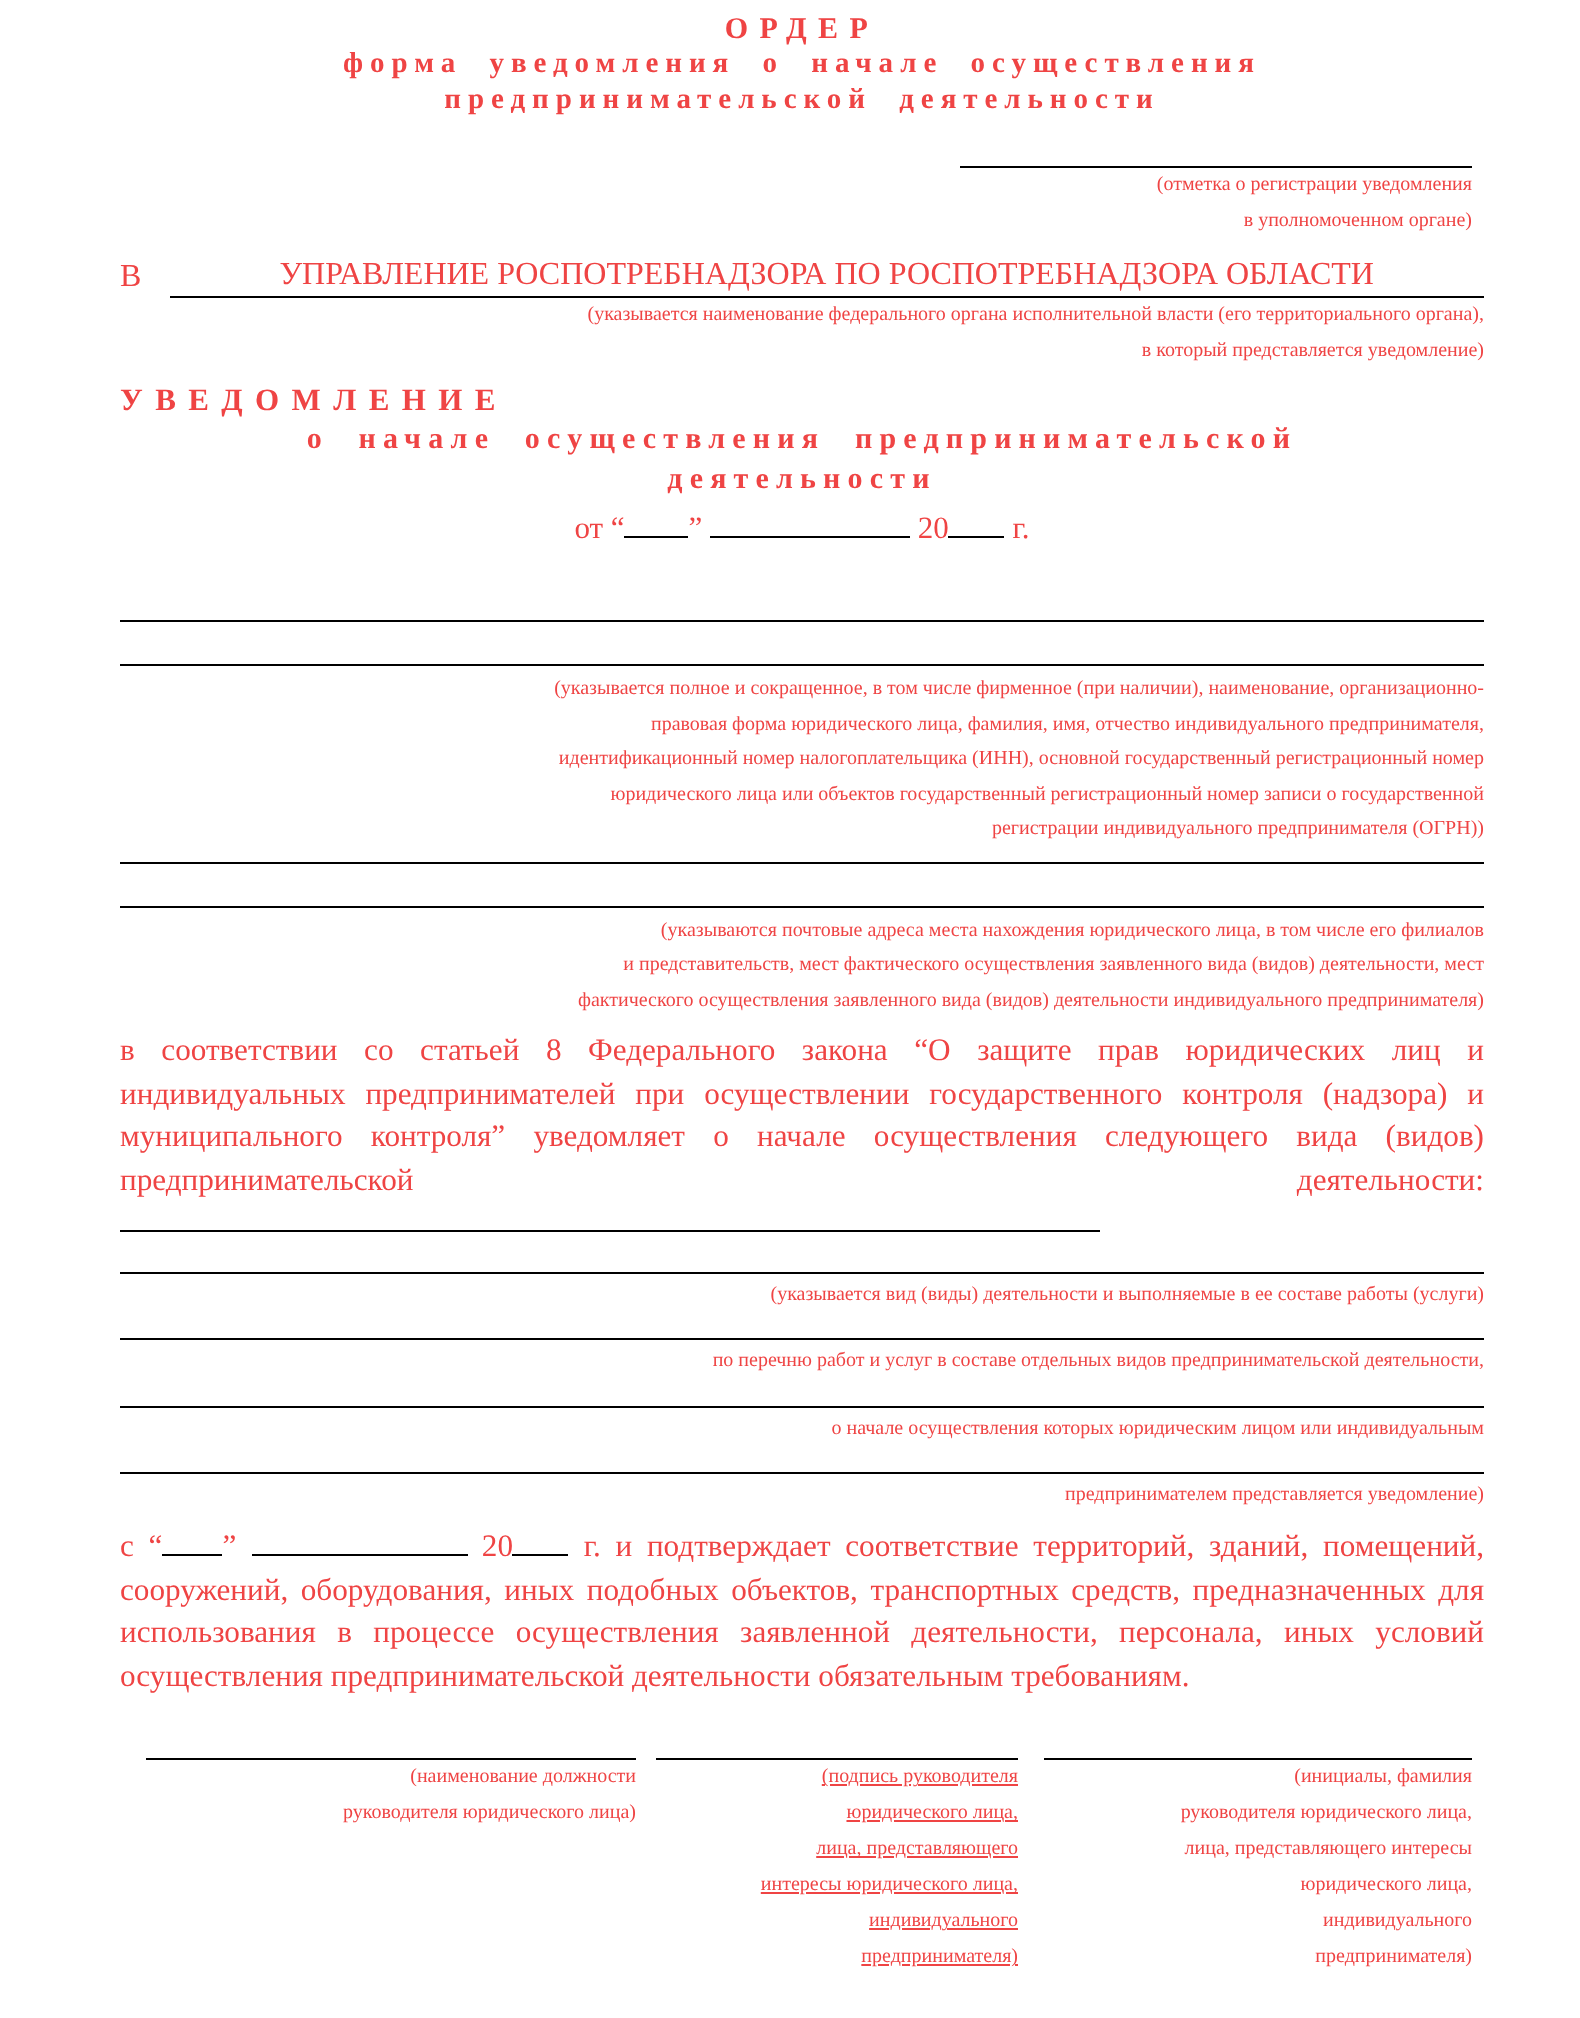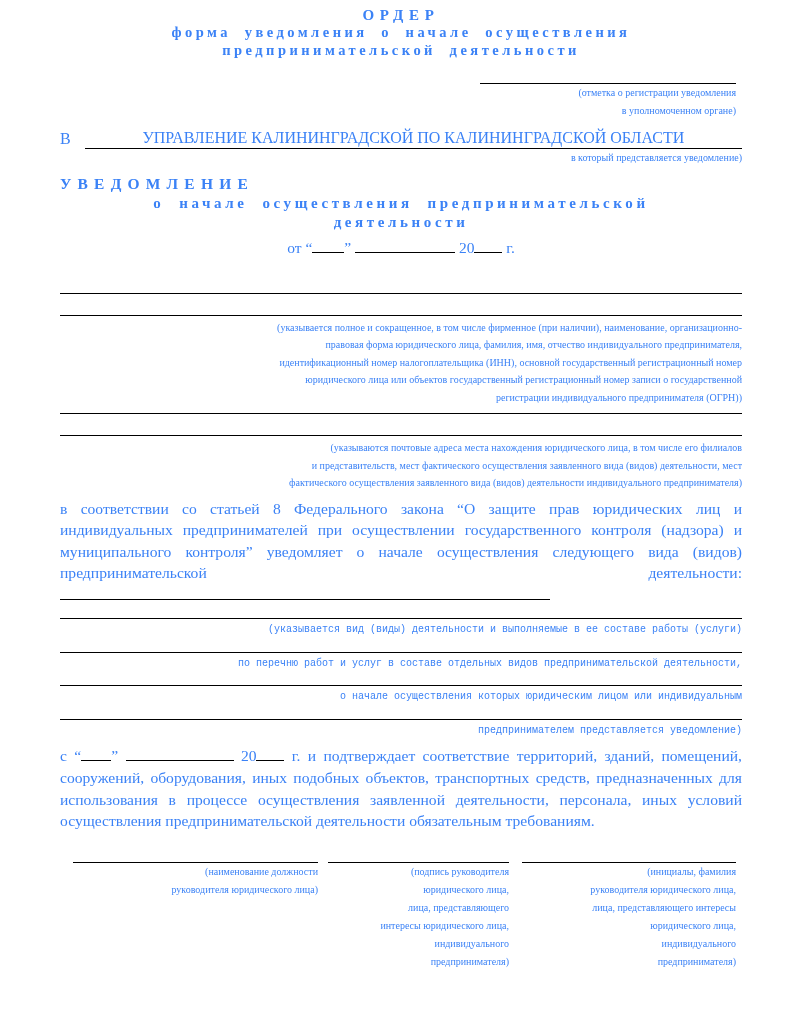--- a/index.html
+++ b/index.html
@@ -3,21 +3,21 @@
 <meta charset="utf-8">
 <style>
   html,body{margin:0;padding:0;background:#fff;}
   .page{
     position:relative;
     width:790px;height:1009px;
     box-sizing:border-box;
     padding:6px 48px 0 60px;
     background:#ffffff;
     font-family:"Liberation Serif","DejaVu Serif",serif;
-    color:#3b82f6;
+    color:#ef4444;
     overflow:hidden;
   }
   
   .doc-title{
     text-align:center;font-weight:bold;font-size:15px;line-height:18px;
     letter-spacing:0.38em;
   }
   .doc-sub{
     text-align:center;font-weight:bold;font-size:14.5px;line-height:17.5px;
     letter-spacing:0.24em;word-spacing:0.45em;
@@ -48,26 +48,26 @@
   .w-tail{width:490px;max-width:100%;}
   
   .rule{border-top:1px solid #000;height:0;}
   .mt34{margin-top:34px;} .mt21{margin-top:21px;} .mt7{margin-top:7px;}
   .cap-block{margin-top:3px;}
   
   .body-p{
     margin:6px 0 0 0;font-size:15.6px;line-height:21.6px;text-align:justify;
   }
   
-  .unit{margin-top:13px;font-family:Liberation Mono, monospace;}
+  .unit{margin-top:13px;}
   .unit .cap{margin-top:2px;}
   
   .sig-row{display:flex;margin-top:30px;margin-left:13px;}
   .sig-col1{width:245px;}
-  .sig-col2{width:181px;margin-left:10px;}
+  .sig-col2{width:181px;margin-left:10px;text-decoration:underline;}
   .sig-col3{width:214px;margin-left:13px;}
   .sig-rule{border-top:1px solid #000;height:0;}
   .sig-col .cap{line-height:18px;}
 </style>
 </head>
 <body>
 
 <div class="page">
 
   <div class="doc-title">ОРДЕР</div>
@@ -75,22 +75,23 @@
   <div class="doc-sub">предпринимательской деятельности</div>
 
   <div class="reg">
     <div class="reg-rule"></div>
     <div class="cap">(отметка о регистрации уведомления</div>
     <div class="cap">в уполномоченном органе)</div>
   </div>
 
   <div class="addr-row">
     <span class="addr-prefix">В</span>
-    <span class="addr-field"><span>УПРАВЛЕНИЕ КАЛИНИНГРАДСКОЙ ПО КАЛИНИНГРАДСКОЙ ОБЛАСТИ</span></span>
+    <span class="addr-field"><span>УПРАВЛЕНИЕ РОСПОТРЕБНАДЗОРА ПО РОСПОТРЕБНАДЗОРА ОБЛАСТИ</span></span>
   </div>
+  <div class="cap">(указывается наименование федерального органа исполнительной власти (его территориального органа),</div>
   <div class="cap">в который представляется уведомление)</div>
 
   <div class="notif-title">УВЕДОМЛЕНИЕ</div>
   <div class="notif-sub">о начале осуществления предпринимательской</div>
   <div class="notif-sub">деятельности</div>
   <div class="date-line">
     <span>от “</span><span class="blank w32"></span><span>”</span>
     <span class="blank w100"></span>
     <span>20</span><span class="blank w28"></span>
     <span>г.</span>

